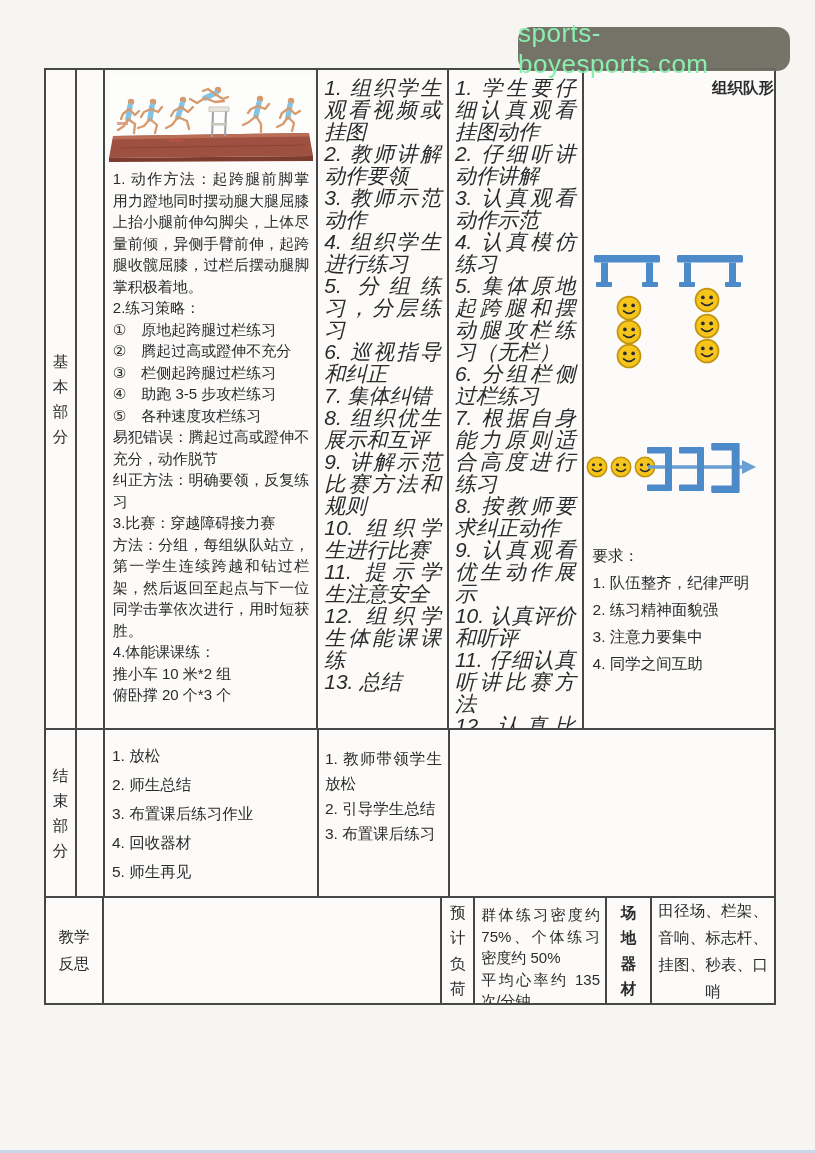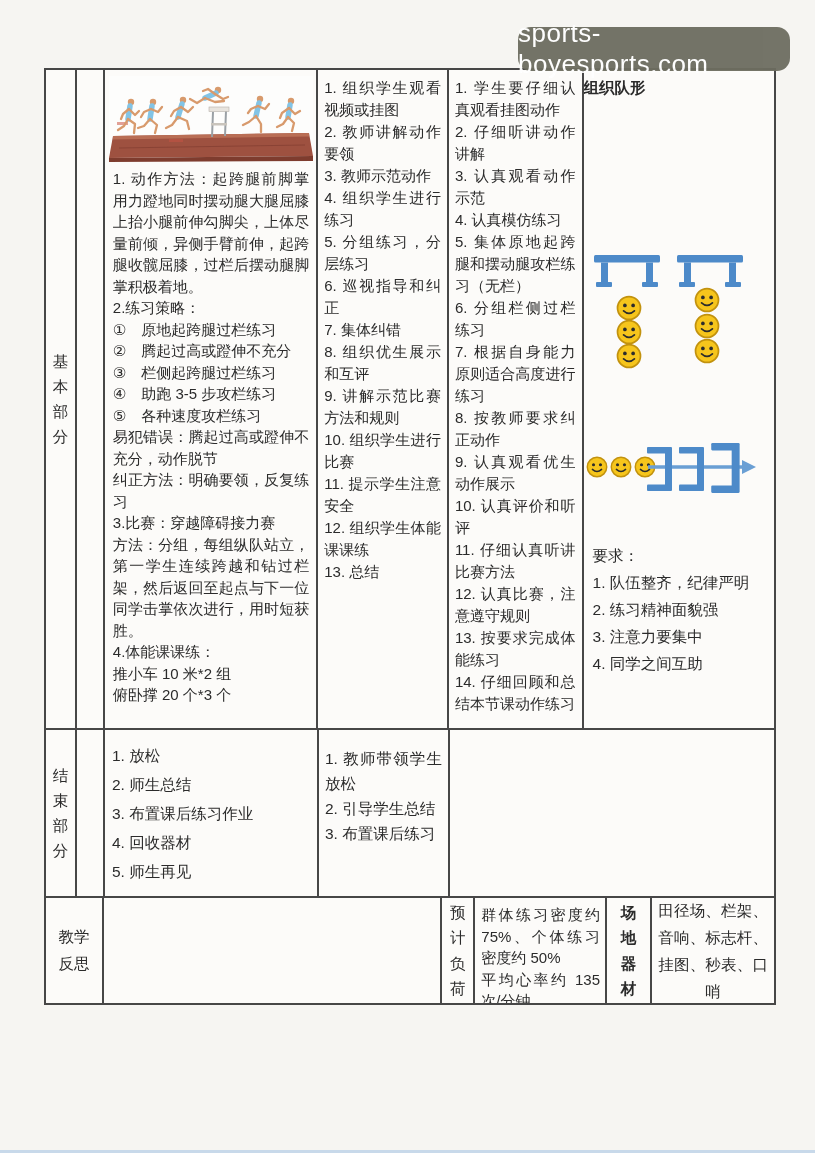--- a/index.html
+++ b/index.html
@@ -7,21 +7,21 @@
     width:815px;height:1153px;position:relative;overflow:hidden;
     background:#f6f5f2;
     font-family:"Liberation Sans","DejaVu Sans",sans-serif;
     color:#2b2b2b;
   }
   
   .watermark{
     position:absolute;left:518px;top:27px;width:272px;height:44px;
     background:#6d6d60;border-radius:13px;opacity:.95;
     display:flex;align-items:center;justify-content:center;
-    color:#ffffff;font-size:26px;letter-spacing:.5px;z-index:10;
+    color:#86efac;font-size:26px;letter-spacing:.5px;z-index:10;
   }
   
   .sheet{
     position:absolute;left:44px;top:68px;width:732px;height:937px;
     box-sizing:border-box;border:2px solid #474747;background:#fcfbf9;
   }
   .row{display:flex;box-sizing:border-box;}
   .row-basic{height:660px;border-bottom:2px solid #474747;}
   .row-closing{height:168px;border-bottom:2px solid #474747;box-sizing:content-box;height:166px;}
   .row-footer{height:105px;}
@@ -48,24 +48,24 @@
     word-break:break-all;text-align:center;
   }
   .hlabel{display:flex;align-items:center;justify-content:center;height:100%;}
   .hlabel span{display:block;width:2.2em;font-size:15.5px;line-height:1.7;word-break:break-all;text-align:center;}
   
   .photo-wrap{margin:6px 4px 2px 4px;}
   .content-text{padding:0 7px 0 8px;font-size:15px;line-height:21.5px;text-align:justify;}
   .content-text .p{margin:0;}
   .strategy-list .list-item{margin:0;text-align:left;}
   
-  .acts{padding:7px 6px 0 6px;font-size:15px;line-height:22px;text-align:justify;}
+  .acts{padding:7px 6px 0 6px;font-size:21px;line-height:22px;text-align:justify;font-style:italic;}
   .acts .list-item{margin:0;}
   
-  .form-title{margin-top:8px;text-align:left;font-size:15.5px;font-weight:600;}
+  .form-title{margin-top:8px;text-align:right;font-size:15.5px;font-weight:600;}
   .smiley{position:absolute;}
   .hurdle-front,.hurdle-side,.arrowline{position:absolute;}
   .req-block{position:absolute;left:9px;top:472px;width:176px;font-size:15.5px;line-height:27px;}
   .req-title{margin:0;}
   .req-list .list-item{margin:0;}
   
   .close-list{display:flex;flex-direction:column;justify-content:center;height:100%;
     padding:0 16px 0 7px;font-size:15.5px;line-height:29px;}
   .close-acts{padding:16px 6px 0 6px;font-size:15.5px;line-height:25px;text-align:justify;}
   .close-acts-e{padding-top:24px;}

